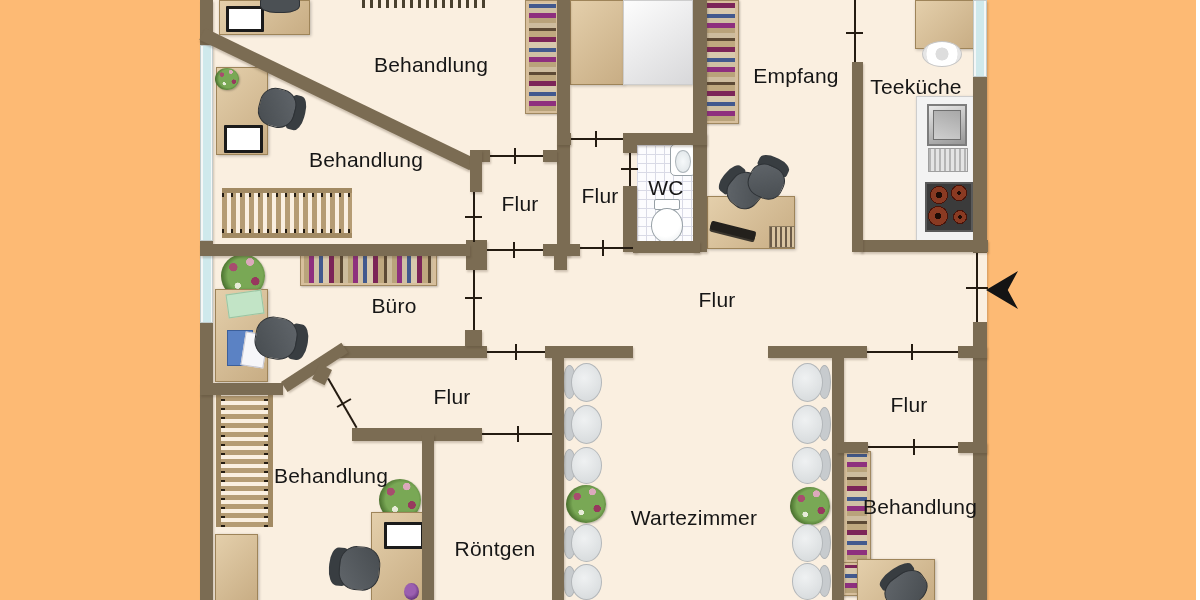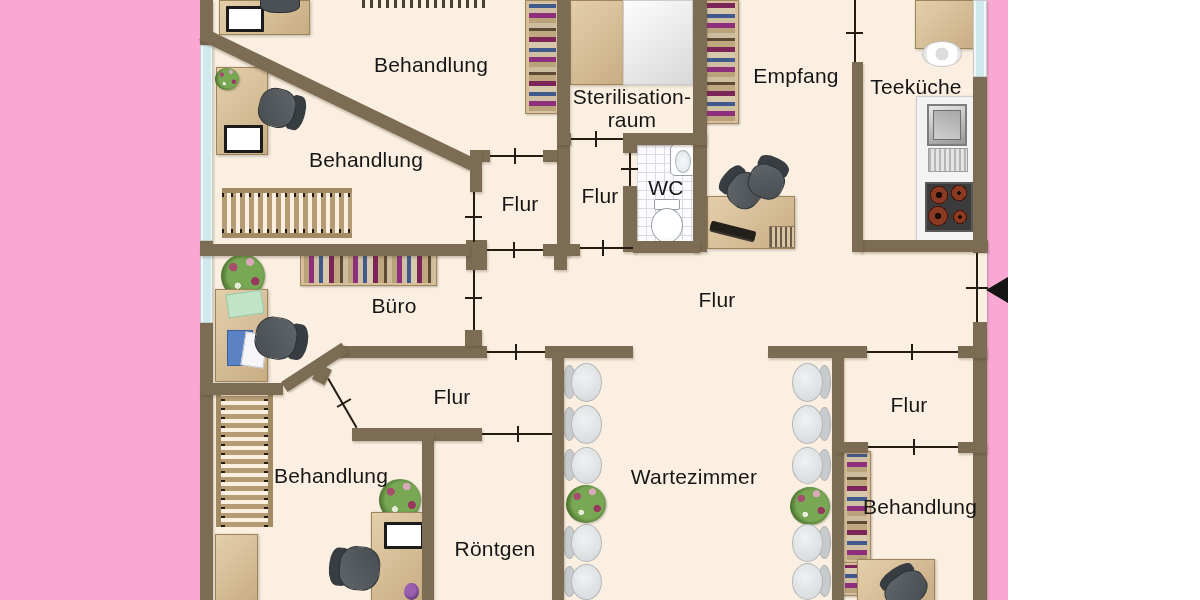--- a/index.html
+++ b/index.html
@@ -1,16 +1,16 @@
 <!DOCTYPE html>
 <html><head>
 <meta charset="utf-8">
 <style>
   html,body{margin:0;padding:0;background:#ffffff;}
-  .page{position:relative;width:1008px;height:600px;background:#f9a8d4;overflow:hidden;
+  .page{position:relative;width:1196px;height:600px;background:#fdba74;overflow:hidden;
         font-family:"Liberation Sans",sans-serif;}
   .abs{position:absolute;}
   .floor{position:absolute;left:213px;top:0;width:760px;height:600px;background:#faefe0;}
   .wall{position:absolute;background:#7b6c53;box-shadow:1px 2px 2px rgba(70,55,35,.25);}
   .dline{position:absolute;background:#241b11;}
   .tick{position:absolute;background:#241b11;}
   .label{position:absolute;transform:translate(-50%,-50%);font-size:21px;line-height:23px;
          color:#161616;white-space:pre-line;text-align:center;letter-spacing:.2px;}
   .window{position:absolute;background:linear-gradient(90deg,#f4f7f7 0 2px,#cfe9ec 2px 10px,#f4f7f7 10px);
           border:1px solid #c3cccc;box-sizing:border-box;}
@@ -315,28 +315,26 @@
 
   <div class="dline" style="left:976px;top:253px;width:2px;height:69px"></div>
   <div class="tick" style="left:966px;top:287px;width:22px;height:2px"></div>
   <div class="arrow" style="left:986px;top:271px;width:32px;height:38px"></div>
 
   <div class="dline" style="left:329px;top:378px;width:57px;height:2px;transform:rotate(60deg);transform-origin:0 0"></div>
   <div class="tick" style="left:336px;top:402px;width:16px;height:2px;transform:rotate(-30deg)"></div>
 
   <div class="label" style="left:431px;top:64px">Behandlung</div>
   <div class="label" style="left:366px;top:159px">Behandlung</div>
-  <div class="label" style="left:632px;top:108px">Sterilisation-
-raum</div>
   <div class="label" style="left:520px;top:203px">Flur</div>
   <div class="label" style="left:600px;top:195px">Flur</div>
   <div class="label" style="left:666px;top:187px">WC</div>
   <div class="label" style="left:796px;top:75px">Empfang</div>
   <div class="label" style="left:916px;top:86px">Teeküche</div>
   <div class="label" style="left:717px;top:299px">Flur</div>
   <div class="label" style="left:394px;top:305px">Büro</div>
   <div class="label" style="left:452px;top:396px">Flur</div>
   <div class="label" style="left:909px;top:404px">Flur</div>
   <div class="label" style="left:331px;top:475px">Behandlung</div>
-  <div class="label" style="left:694px;top:476px">Wartezimmer</div>
+  <div class="label" style="left:694px;top:517px">Wartezimmer</div>
   <div class="label" style="left:495px;top:548px">Röntgen</div>
   <div class="label" style="left:920px;top:506px">Behandlung</div>
 </div>
 
 </body></html>

